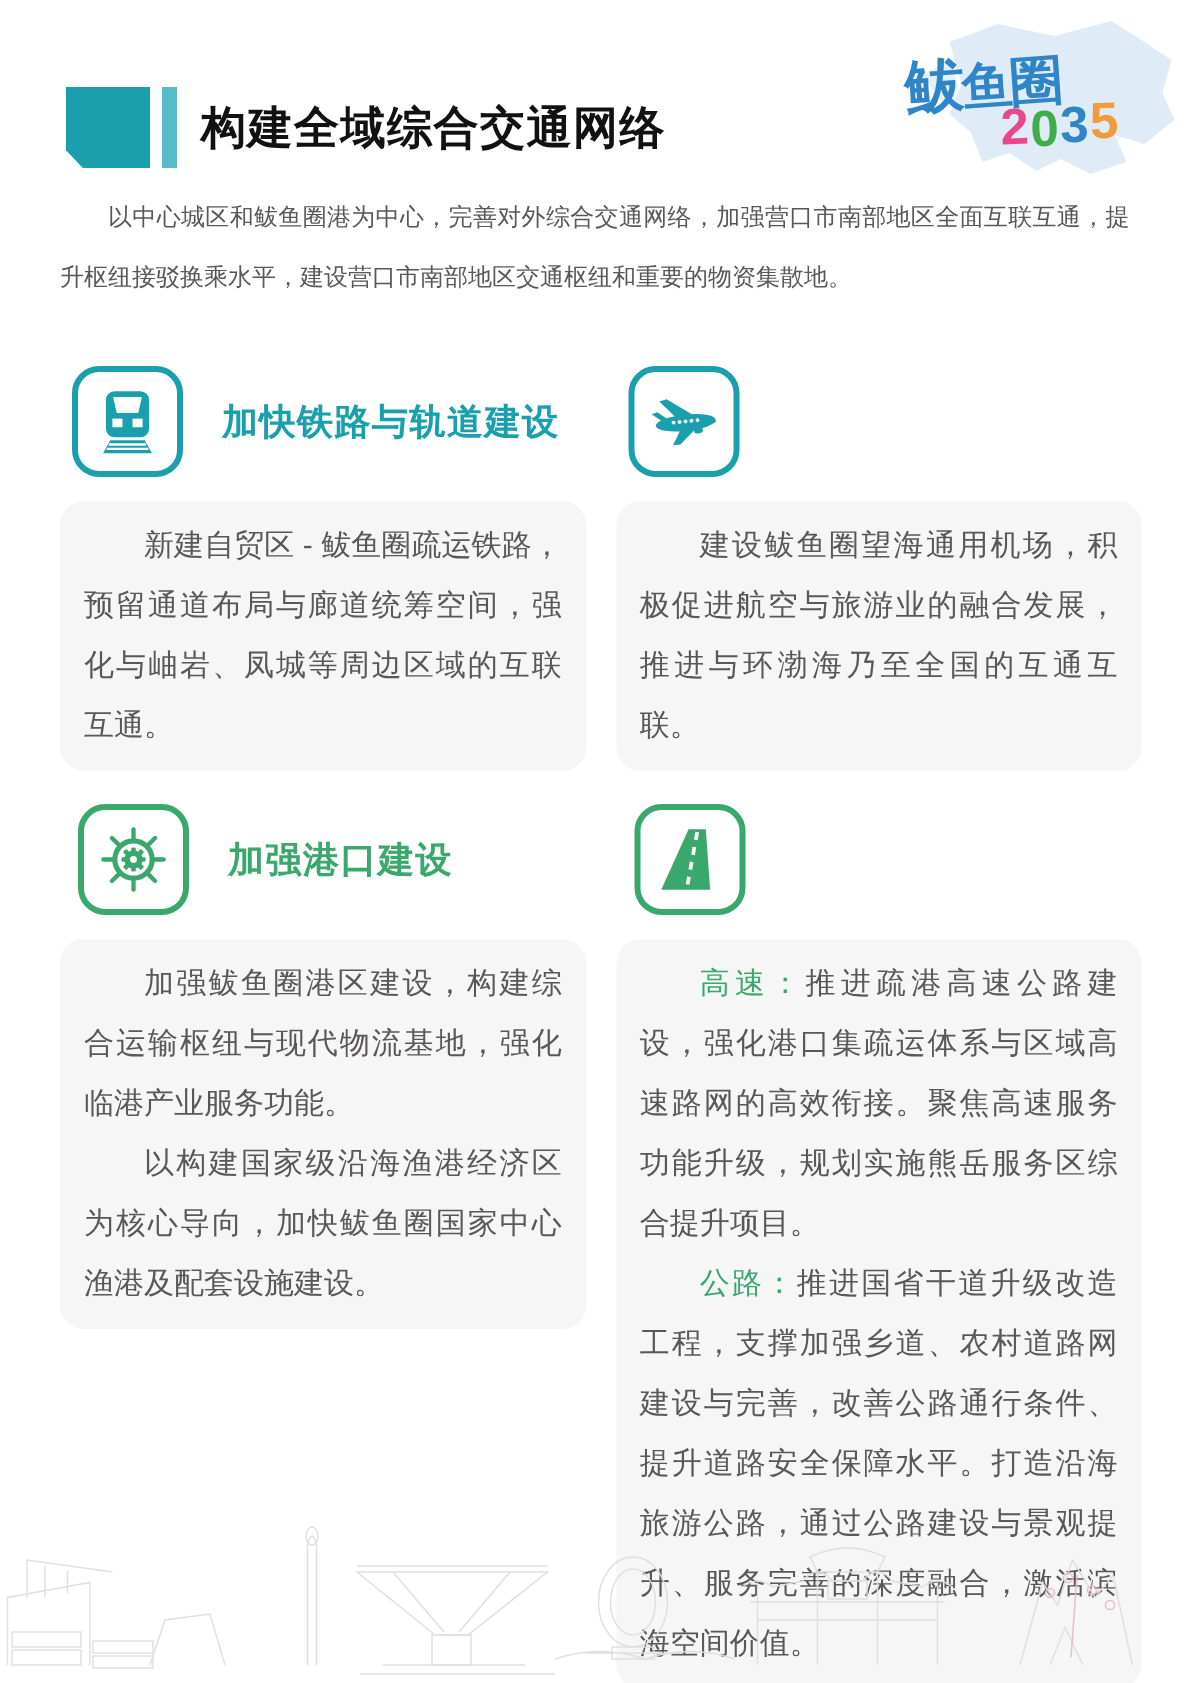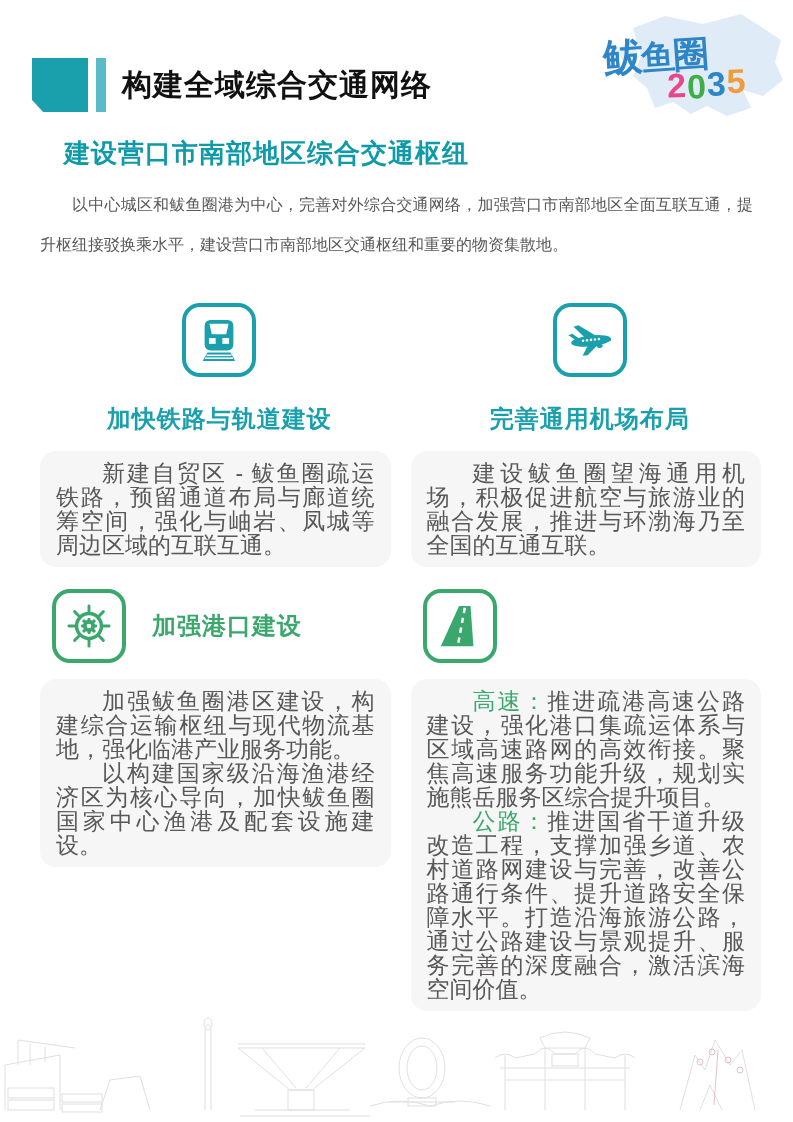--- a/index.html
+++ b/index.html
@@ -9,21 +9,21 @@
     --text-gray:#595757;
     --card-bg:#f6f6f7;
     --title-black:#111111;
   }
   *{margin:0;padding:0;box-sizing:border-box;}
   html,body{background:#ffffff;}
   body{font-family:"Liberation Sans","DejaVu Sans",sans-serif;}
   .page{position:relative;width:793px;height:1122px;background:#ffffff;overflow:hidden;}
 
   
-  .header{display:flex;align-items:center;gap:16px;padding:58px 36px 0 32px;}
+  .header{display:flex;align-items:center;gap:16px;padding:58px 36px 0 44px;}
   .header-mark{display:flex;align-items:flex-start;gap:8px;flex:0 0 auto;}
   .mark-square{width:56px;height:54px;background:var(--teal);
     clip-path:polygon(0 0,100% 0,100% 100%,20% 100%,0 78%);}
   .mark-bar{width:10px;height:54px;background:#58bcc8;}
   .page-title{font-size:30px;font-weight:900;color:var(--title-black);letter-spacing:1px;}
 
   
   .logo{position:absolute;top:10px;right:8px;width:190px;height:110px;}
   .logo svg{position:absolute;inset:0;}
   .logo-name{position:absolute;top:18px;left:8px;font-size:40px;font-weight:900;
@@ -40,26 +40,26 @@
   .intro{margin:14px 40px 0 40px;font-size:16px;color:var(--text-gray);
     line-height:40px;text-align:justify;text-indent:2em;}
 
   
   .grid{display:grid;grid-template-columns:1fr 1fr;column-gap:20px;
     padding:0 32px 0 40px;margin-top:16px;align-items:start;}
   .section-head{display:flex;align-items:center;gap:26px;margin:22px 0 16px 8px;}
   .icon-box{width:74px;height:74px;border:4px solid currentColor;border-radius:18px;
     display:flex;align-items:center;justify-content:center;flex:0 0 auto;}
   .icon-box svg{display:block;}
-  .accent-teal{color:var(--teal);flex-direction:column;}
+  .accent-teal{color:var(--teal);}
   .accent-green{color:var(--green);margin-left:12px;}
   .section-title{font-size:24px;font-weight:900;letter-spacing:1px;}
 
   .card{background:var(--card-bg);border-radius:16px;padding:10px 16px;
-    font-size:23px;color:var(--text-gray);line-height:24px;text-align:justify;}
+    font-size:20px;color:var(--text-gray);line-height:40px;text-align:justify;}
   .card .para{text-indent:2em;}
   .card .lead{color:var(--green);font-weight:400;}
 
   
   .footer-art{position:absolute;left:0;right:0;bottom:0;height:112px;}
   .footer-art svg{display:block;width:793px;height:112px;}
 </style>
 </head>
 <body>
 
@@ -79,21 +79,20 @@
       <path d="M20,40 L38,30 L44,48 L34,60 Z" fill="#dceaf6" opacity="0.7"></path>
     </svg>
     <div class="logo-name" style="color: rgb(46, 134, 200);">
       <span>鲅</span><span>鱼</span><span>圈</span>
     </div>
     <div class="logo-year">
       <span class="logo-digit" style="color: rgb(232, 72, 138);">2</span><span class="logo-digit" style="color: rgb(65, 173, 73);">0</span><span class="logo-digit" style="color: rgb(46, 134, 200);">3</span><span class="logo-digit" style="color: rgb(242, 155, 59);">5</span>
     </div>
   </div>
 
-  <div class="subtitle">建设营口市南部地区综合交通枢纽</div>
   <div class="intro">以中心城区和鲅鱼圈港为中心，完善对外综合交通网络，加强营口市南部地区全面互联互通，提升枢纽接驳换乘水平，建设营口市南部地区交通枢纽和重要的物资集散地。</div>
 
   <div class="grid">
 
     <div class="section-head accent-teal">
       <div class="icon-box">
         <svg width="46" height="46" viewBox="0 0 48 48">
           <rect x="9" y="3" width="30" height="32" rx="6" fill="currentColor"></rect>
           <path d="M14 7 L34 7 L31.5 18 L16.5 18 Z" fill="#ffffff"></path>
           <rect x="13.5" y="22" width="7" height="6" fill="#ffffff"></rect>
@@ -117,21 +116,20 @@
             <polygon points="9,22 3,17 7,16 14,22" fill="currentColor"></polygon>
             <circle cx="17" cy="24" r="1.3" fill="#ffffff"></circle>
             <circle cx="21" cy="24" r="1.3" fill="#ffffff"></circle>
             <circle cx="25" cy="24" r="1.3" fill="#ffffff"></circle>
             <circle cx="29" cy="24" r="1.3" fill="#ffffff"></circle>
             <circle cx="33" cy="24" r="1.3" fill="#ffffff"></circle>
             <ellipse cx="33" cy="31" rx="3" ry="2" fill="currentColor"></ellipse>
           </g>
         </svg>
       </div>
-      <div class="section-title">完善通用机场布局</div>
     </div>
 
     <div class="card">
         <p class="para">新建自贸区 - 鲅鱼圈疏运铁路，预留通道布局与廊道统筹空间，强化与岫岩、凤城等周边区域的互联互通。</p>
       </div>
     <div class="card">
         <p class="para">建设鲅鱼圈望海通用机场，积极促进航空与旅游业的融合发展，推进与环渤海乃至全国的互通互联。</p>
       </div>
 
     <div class="section-head accent-green">

